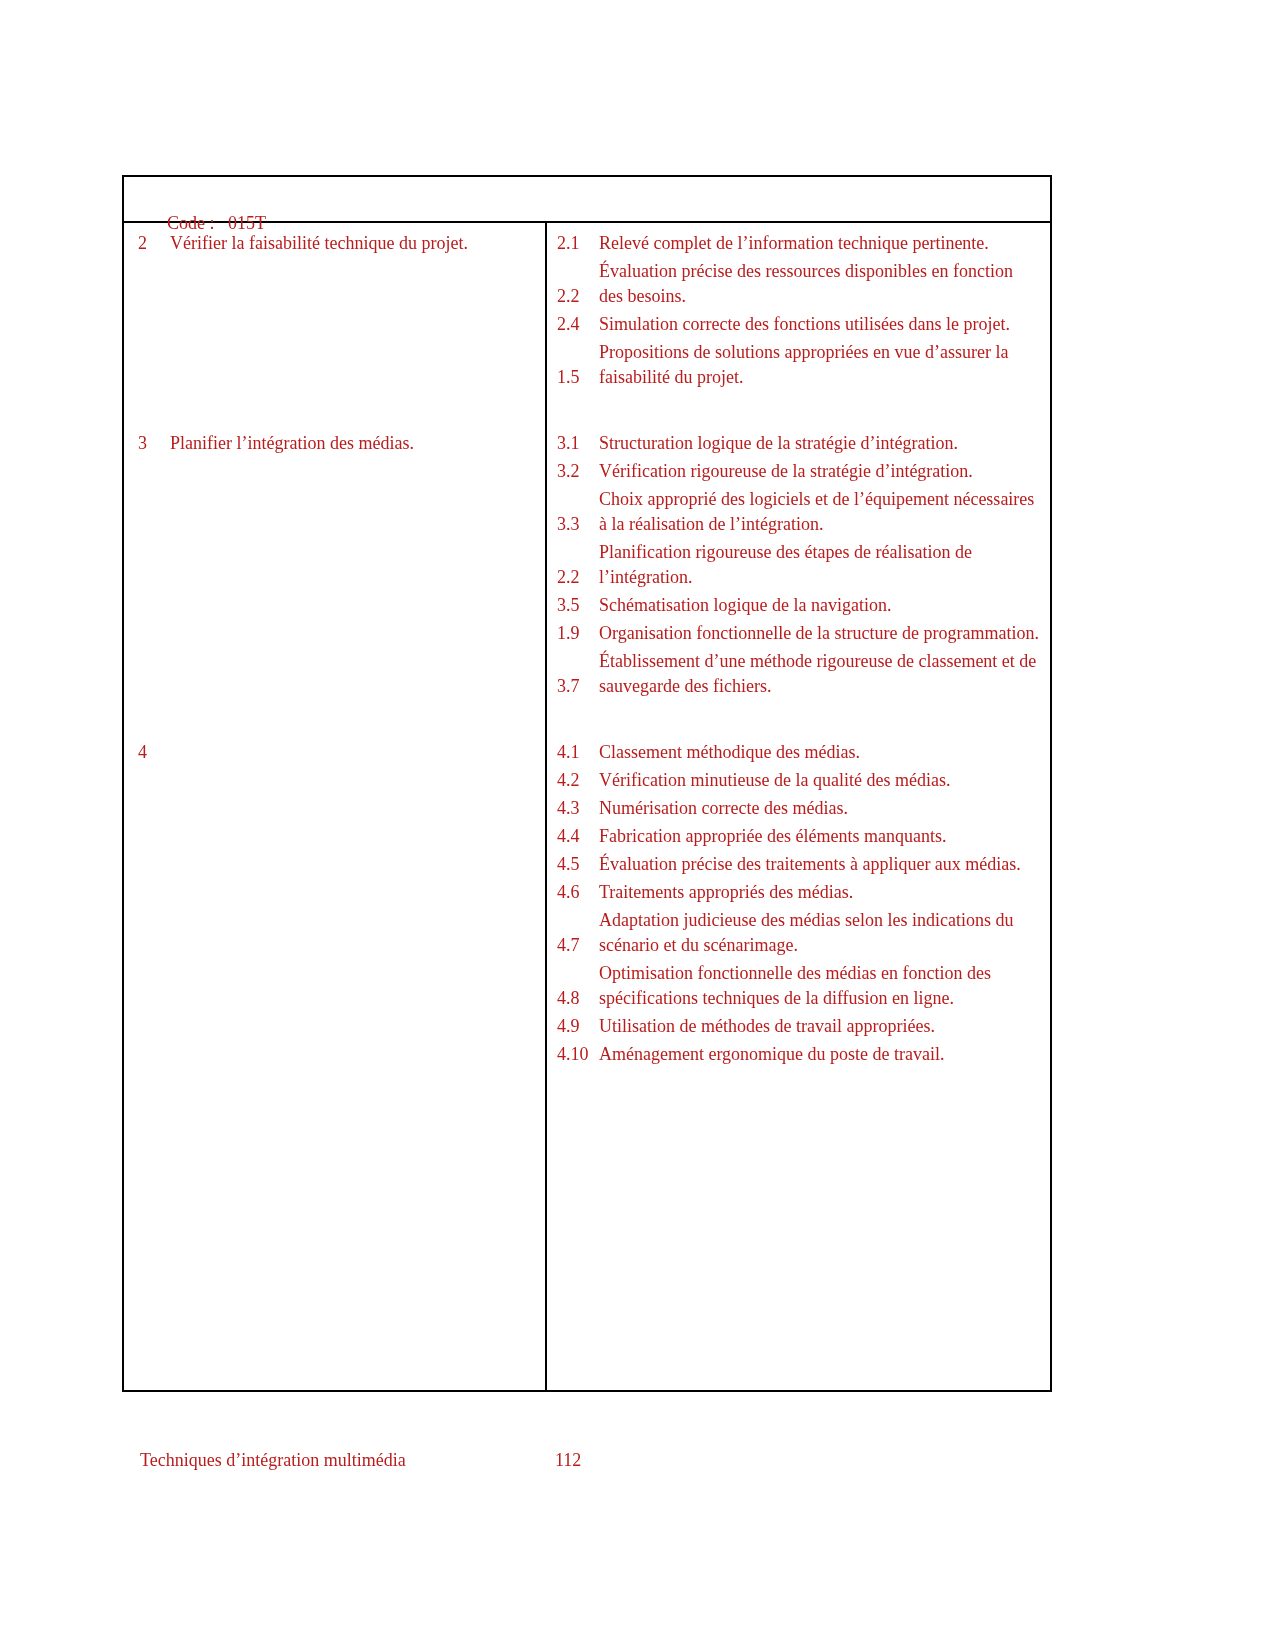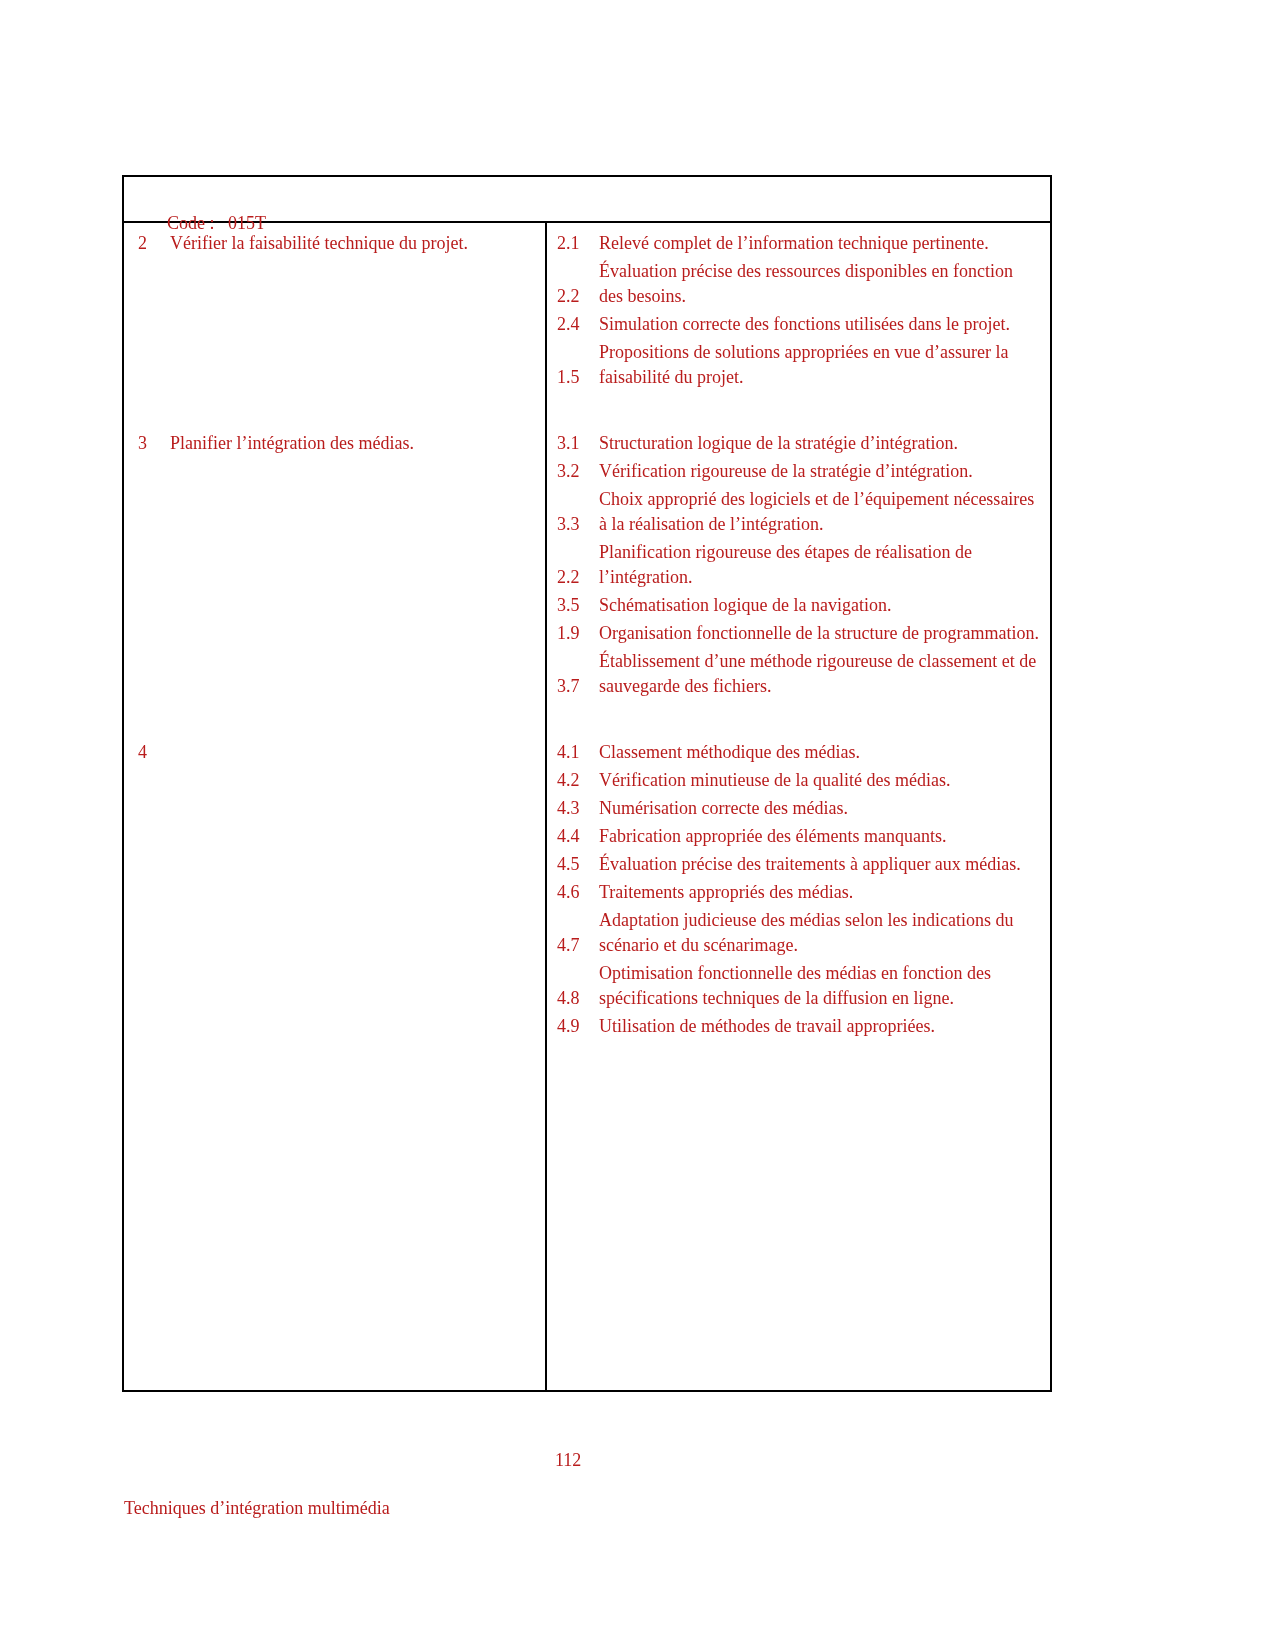--- a/index.html
+++ b/index.html
@@ -62,23 +62,22 @@
   }
   .footer {
     position: absolute;
     left: 0;
     top: 1448px;
     width: 1275px;
     height: 26px;
   }
   .footer-title {
     position: absolute;
-    left: 124px;
+    left: 140px;
     top: 0;
-    margin-top: 48px;
   }
   .footer-page {
     position: absolute;
     left: 555px;
     top: 0;
   }
 </style>
 </head>
 <body>
 
@@ -181,20 +180,24 @@
           <span class="item-num">4.7</span>
           <span class="item-text">Adaptation judicieuse des médias selon les indications du scénario et du scénarimage.</span>
         </div>
         <div class="item">
           <span class="item-num">4.8</span>
           <span class="item-text">Optimisation fonctionnelle des médias en fonction des spécifications techniques de la diffusion en ligne.</span>
         </div>
         <div class="item">
           <span class="item-num">4.9</span>
           <span class="item-text">Utilisation de méthodes de travail appropriées.</span>
+        </div>
+        <div class="item">
+          <span class="item-num">4.10</span>
+          <span class="item-text">Aménagement ergonomique du poste de travail.</span>
         </div>
       </div>
 
     </div>
   </div>
 
   <div class="footer">
     <span class="footer-title">Techniques d’intégration multimédia</span>
     <span class="footer-page">112</span>
   </div>

